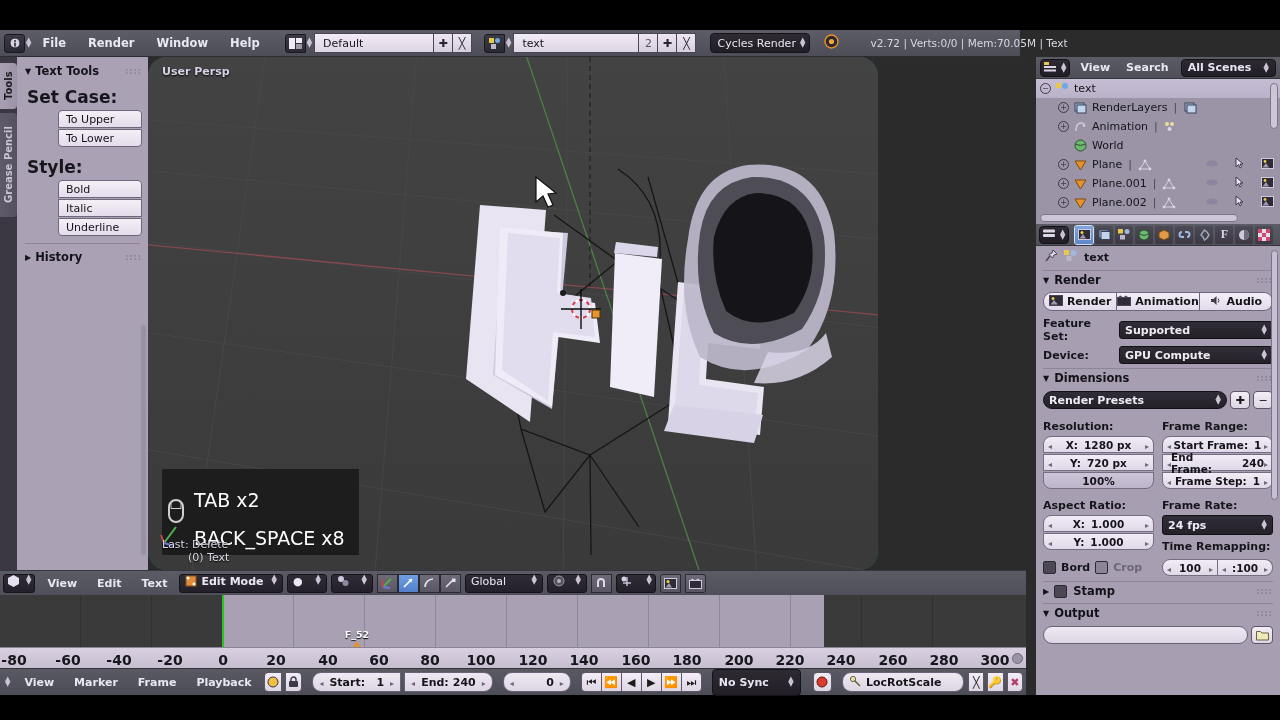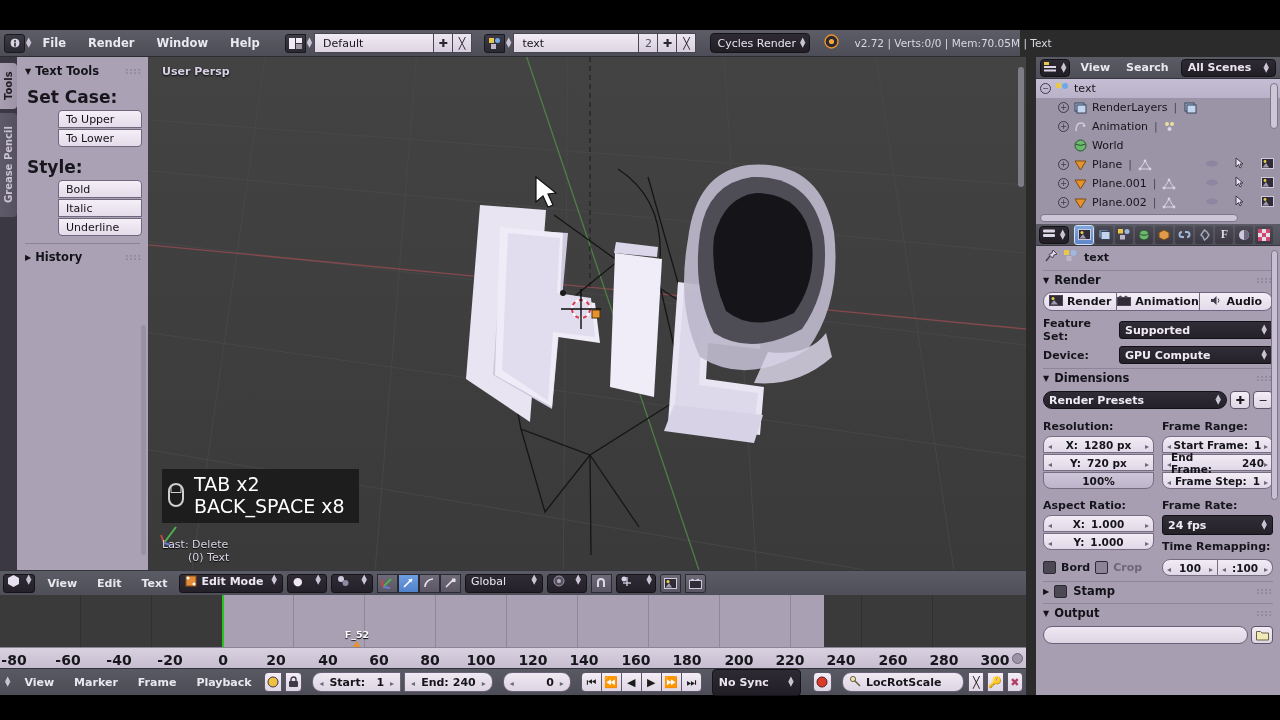--- a/index.html
+++ b/index.html
@@ -87,44 +87,45 @@
     padding: 0 8px; font-size: 11px; color: #15141a; min-width: 120px;
   }
   .mini-ico {
     width: 19px; height: 20px;
     background: linear-gradient(#ece6f0, #d6cede);
     border: 1px solid #4b4554; border-left: none;
     display: flex; align-items: center; justify-content: center;
     font-size: 11px; color: #2a2730;
   }
   #topbar .version {
-    color: #d8d8e2; font-size: 10.5px; margin-left: 9px; white-space: nowrap;
+    color: #d8d8e2; font-size: 10.5px; margin-left: 25px; white-space: nowrap;
   }
 
   
   .blackbar { position: absolute; background: #000; }
 
   
   #viewport {
-    position: absolute; left: 148px; top: 57px; width: 878px; height: 513px;
+    position: absolute; left: 148px; top: 57px; width: 730px; height: 513px;
     background: #0f766e;
     overflow: hidden;
+    border-radius: 19px;
   }
   .persp-label {
     position: absolute; left: 14px; top: 8px;
     color: #d9d2e6; font-size: 11px; font-weight: bold;
     text-shadow: 0 1px 2px #000;
   }
   .hud {
     position: absolute; left: 14px; top: 412px;
     background: rgba(20,20,20,0.78);
     padding: 4px 14px 6px 6px;
     display: flex; align-items: center; gap: 10px;
   }
-  .hud .keys { color: #fff; font-size: 19px; line-height: 22px; }
+  .hud .keys { color: #fff; font-size: 19px; line-height: 22px; margin-top: 16px; }
   .mouse-ico {
     width: 16px; height: 24px; border: 2px solid #cfcfcf; border-radius: 8px;
     position: relative;
   }
   .mouse-ico::after {
     content: ""; position: absolute; left: 50%; top: -1px;
     transform: translateX(-50%);
     width: 9px; height: 7px; border: 1px solid #cfcfcf;
     border-radius: 3px 3px 0 0;
   }

